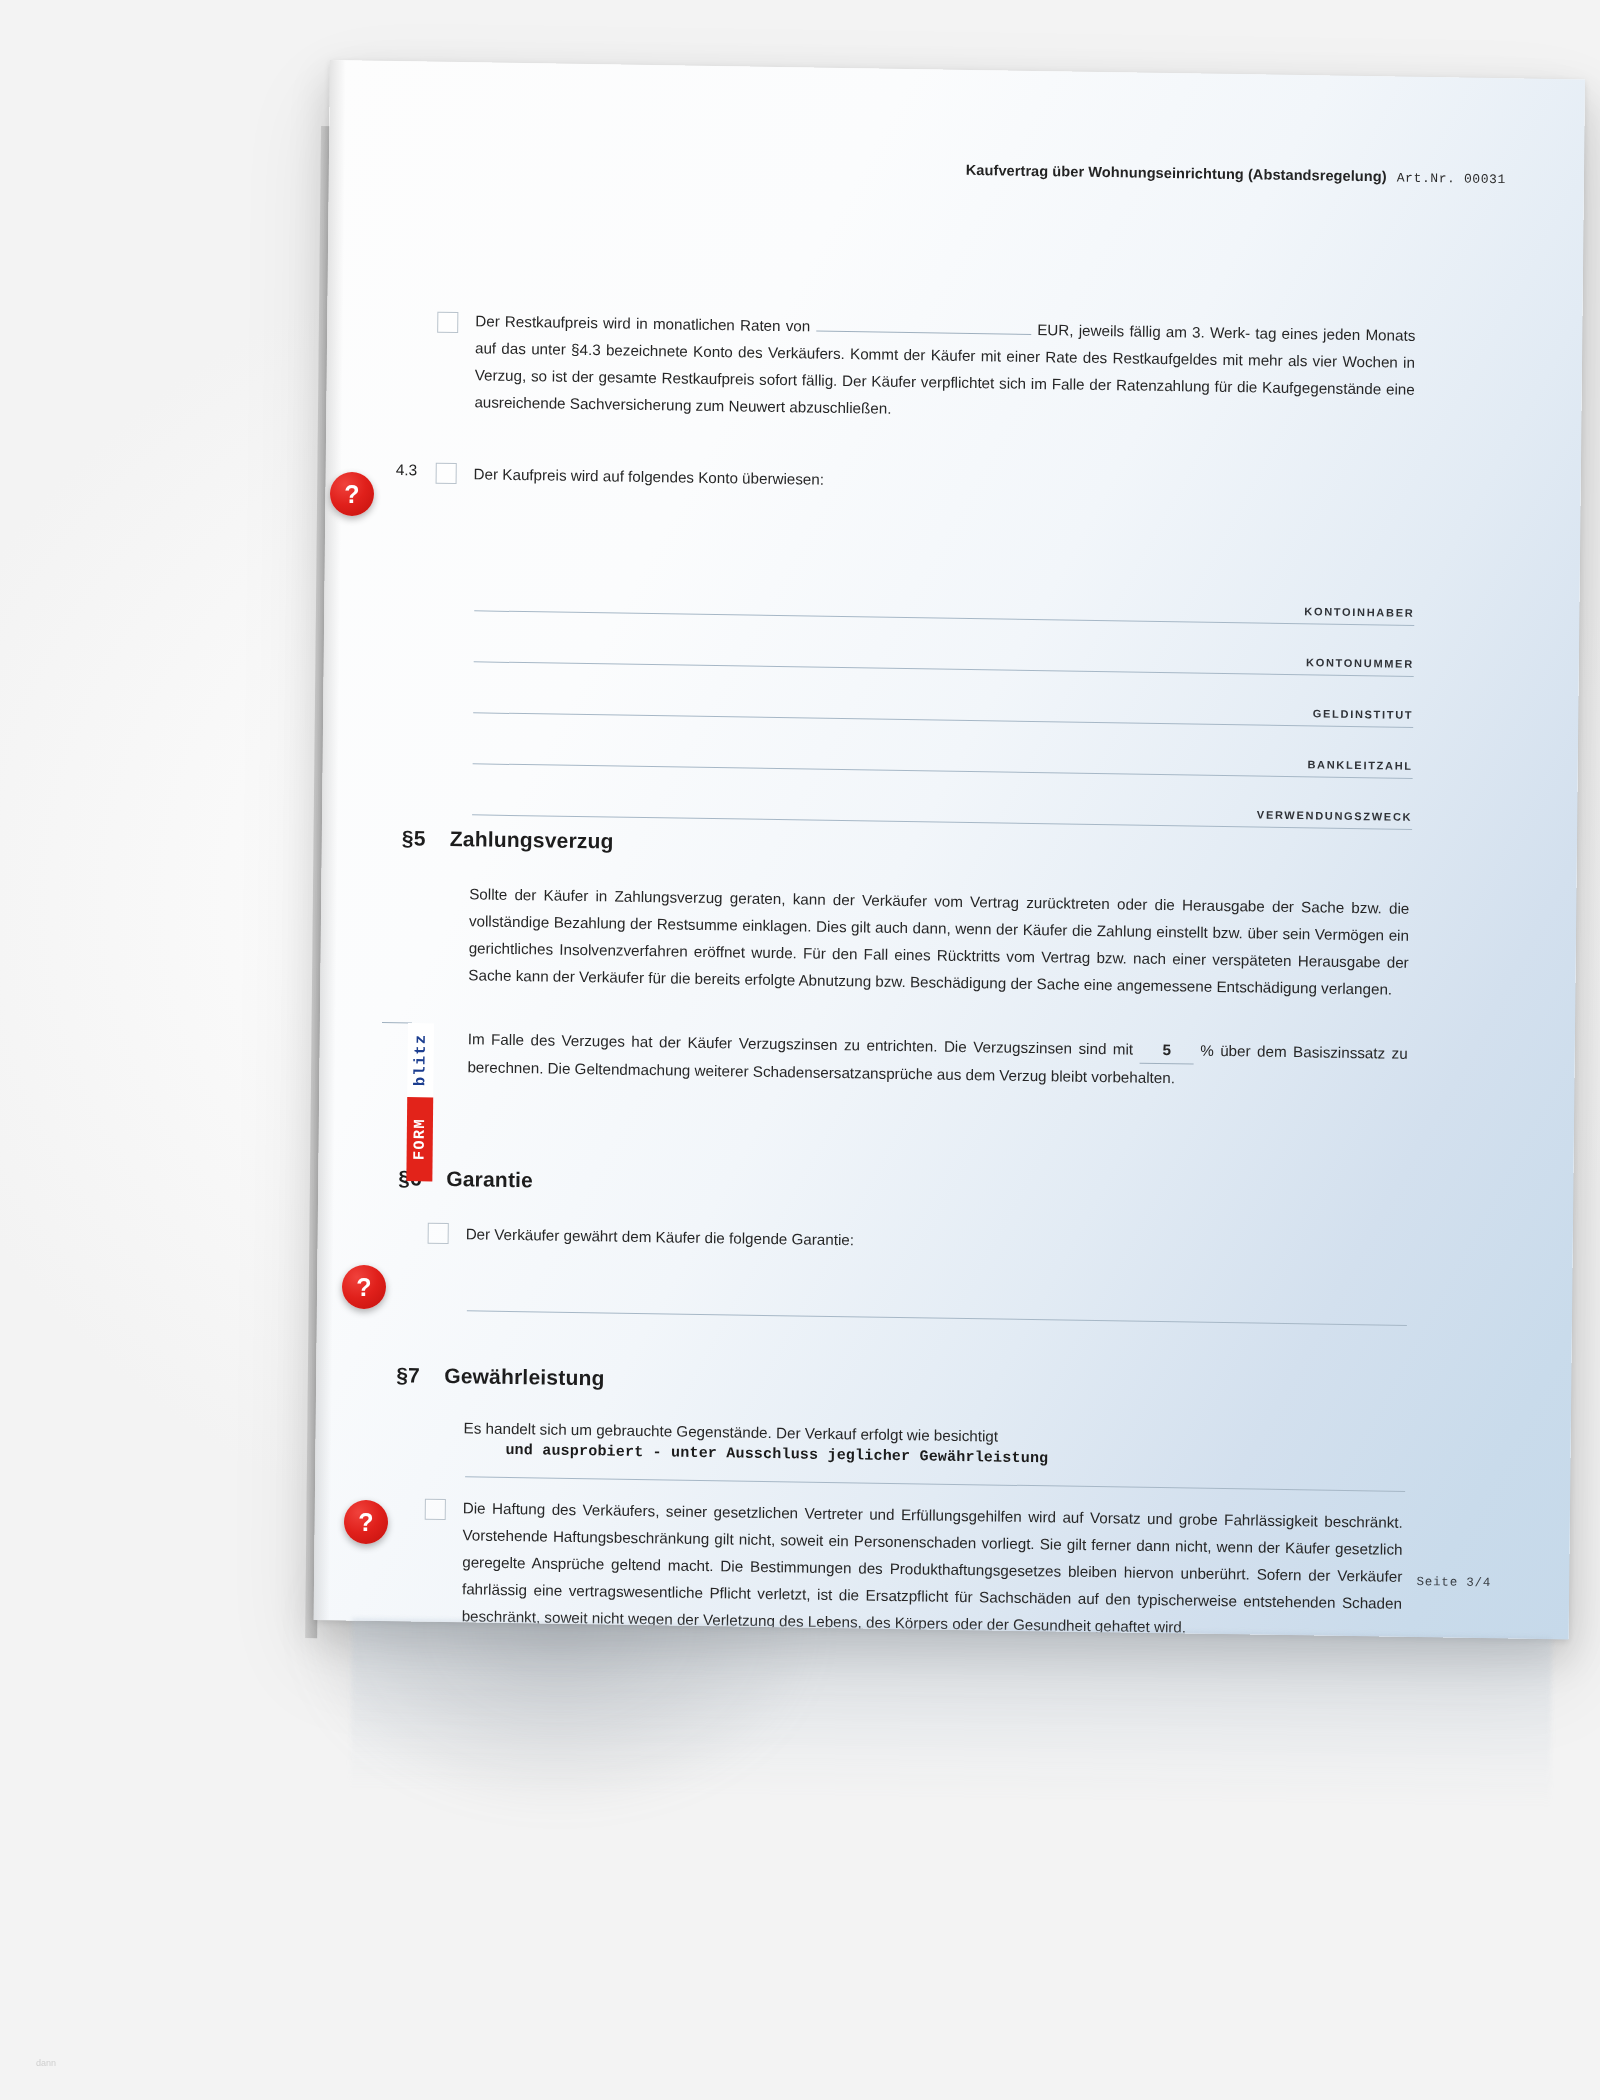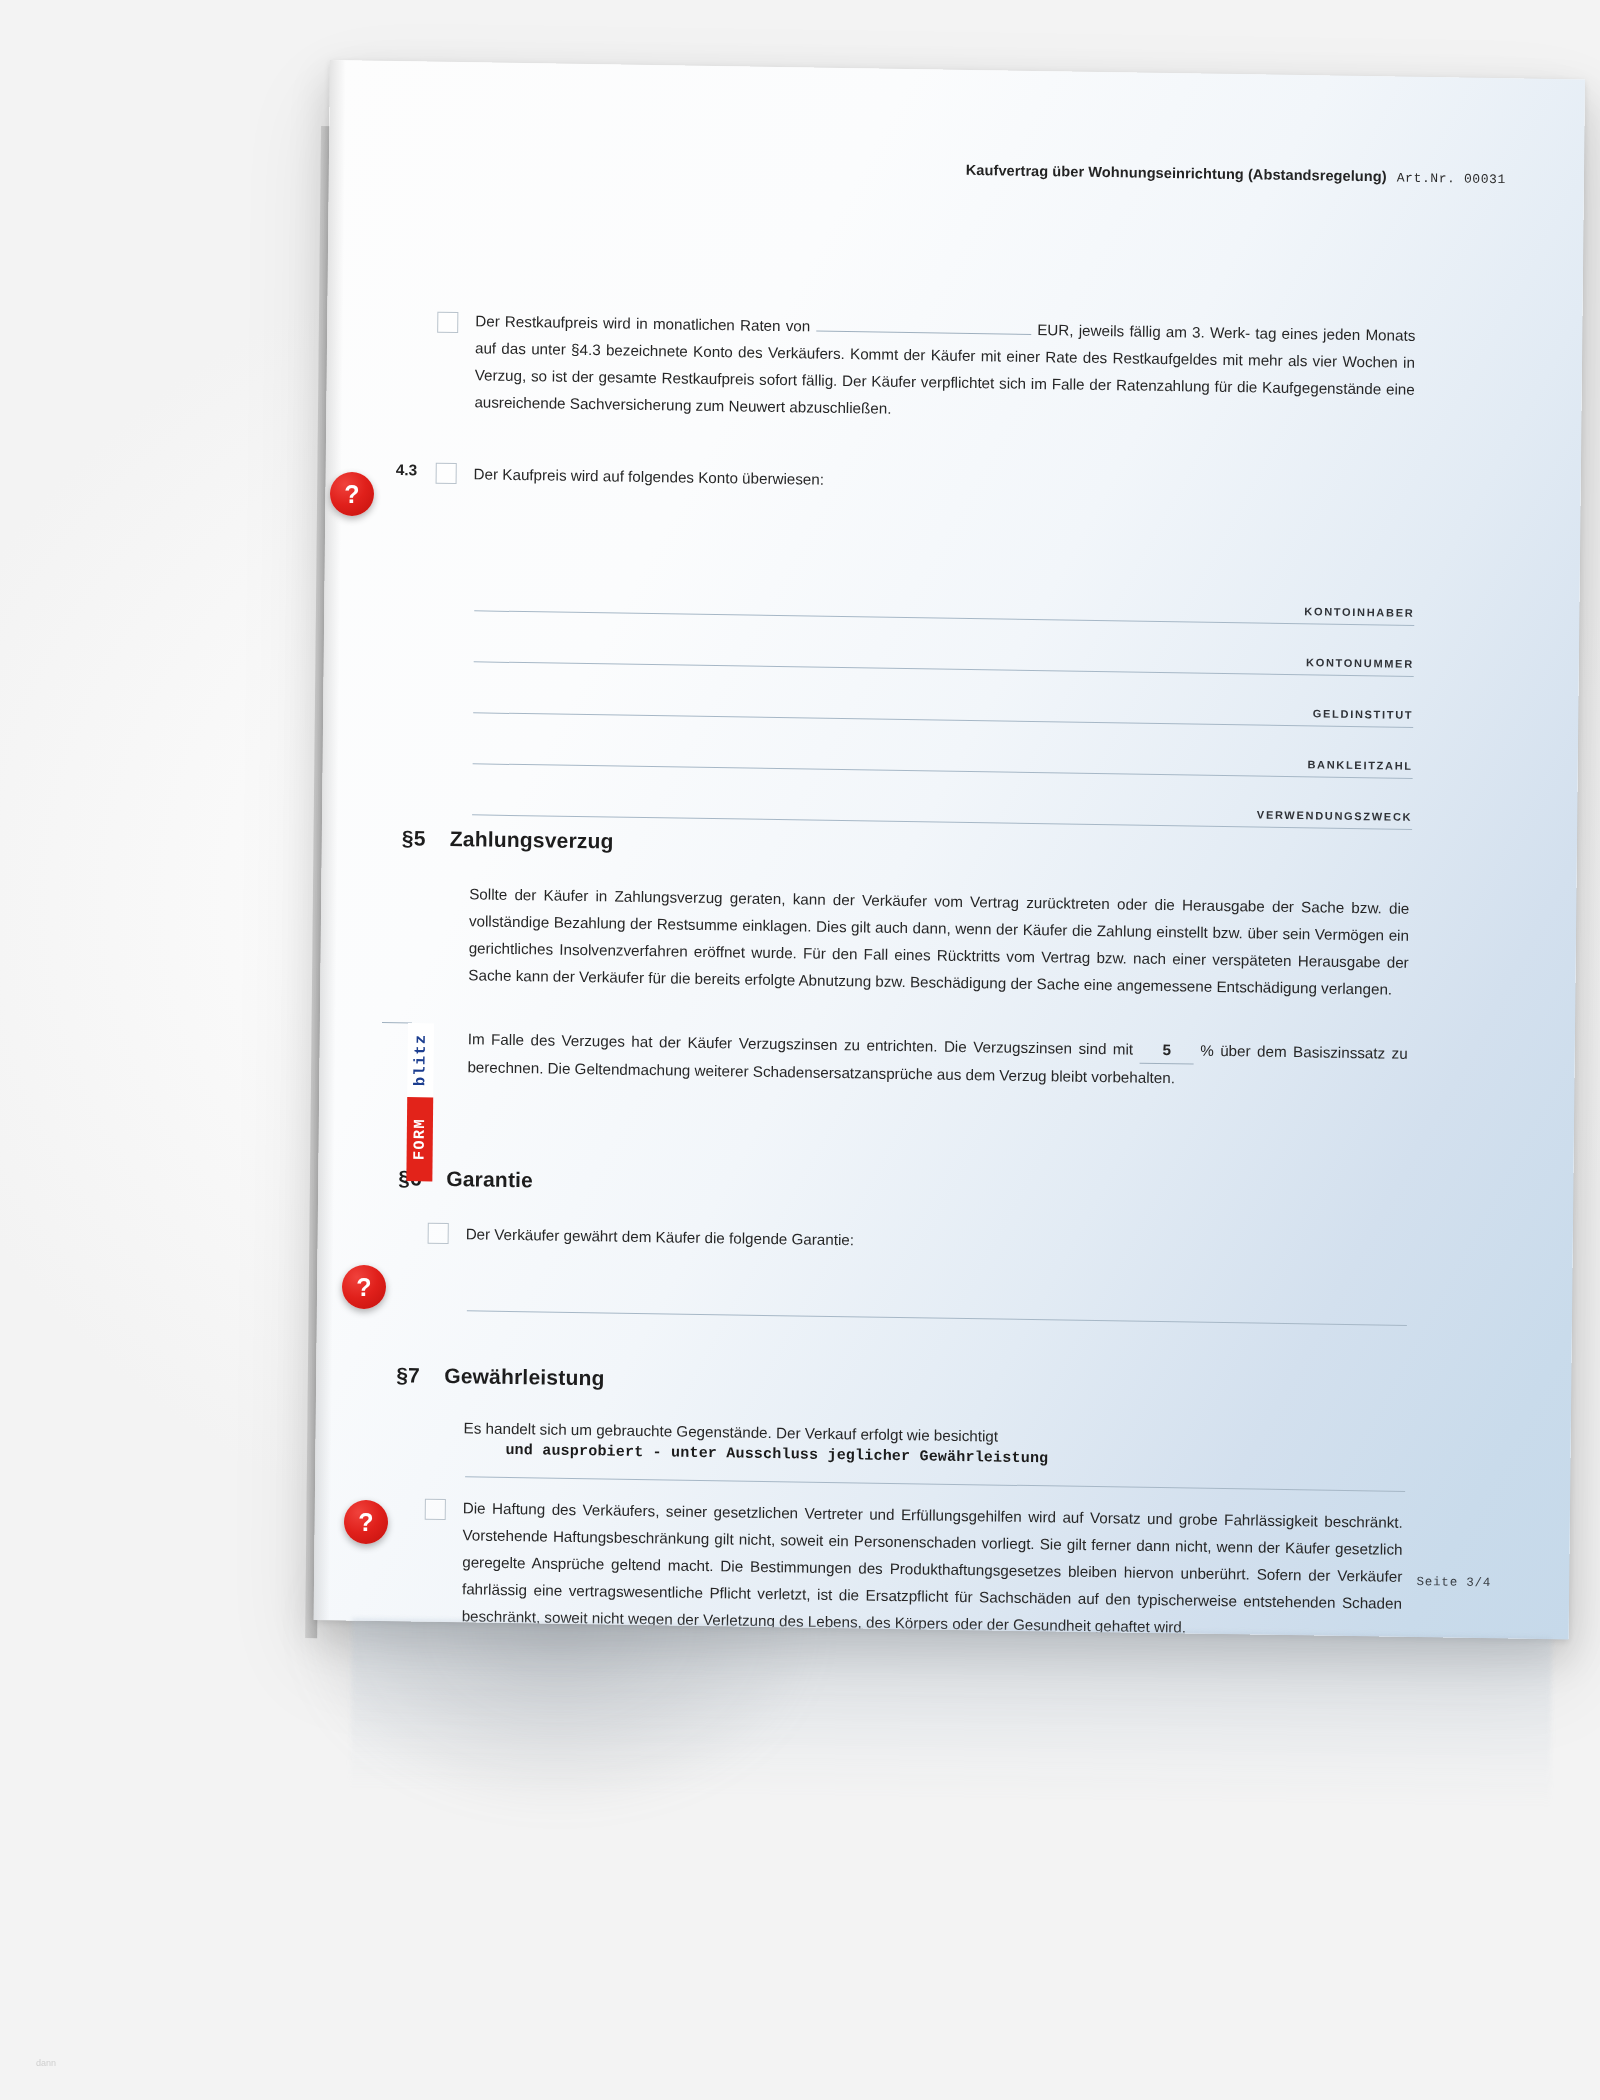--- a/index.html
+++ b/index.html
@@ -231,21 +231,21 @@
     align-items: center;
     justify-content: center;
     box-shadow: 0 3px 7px rgba(0,0,0,0.30);
     font-family: "Liberation Sans", sans-serif;
     line-height: 1;
   }
 
   .num-lbl {
     position: absolute;
     font-size: 15.5px;
-    font-weight: 700;
+    font-weight: 400;
     color: #232323;
   }
 
   
   #logo-tab {
     position: absolute;
     left: 408px;
     top: 1023px;
     width: 26px;
     height: 158px;

